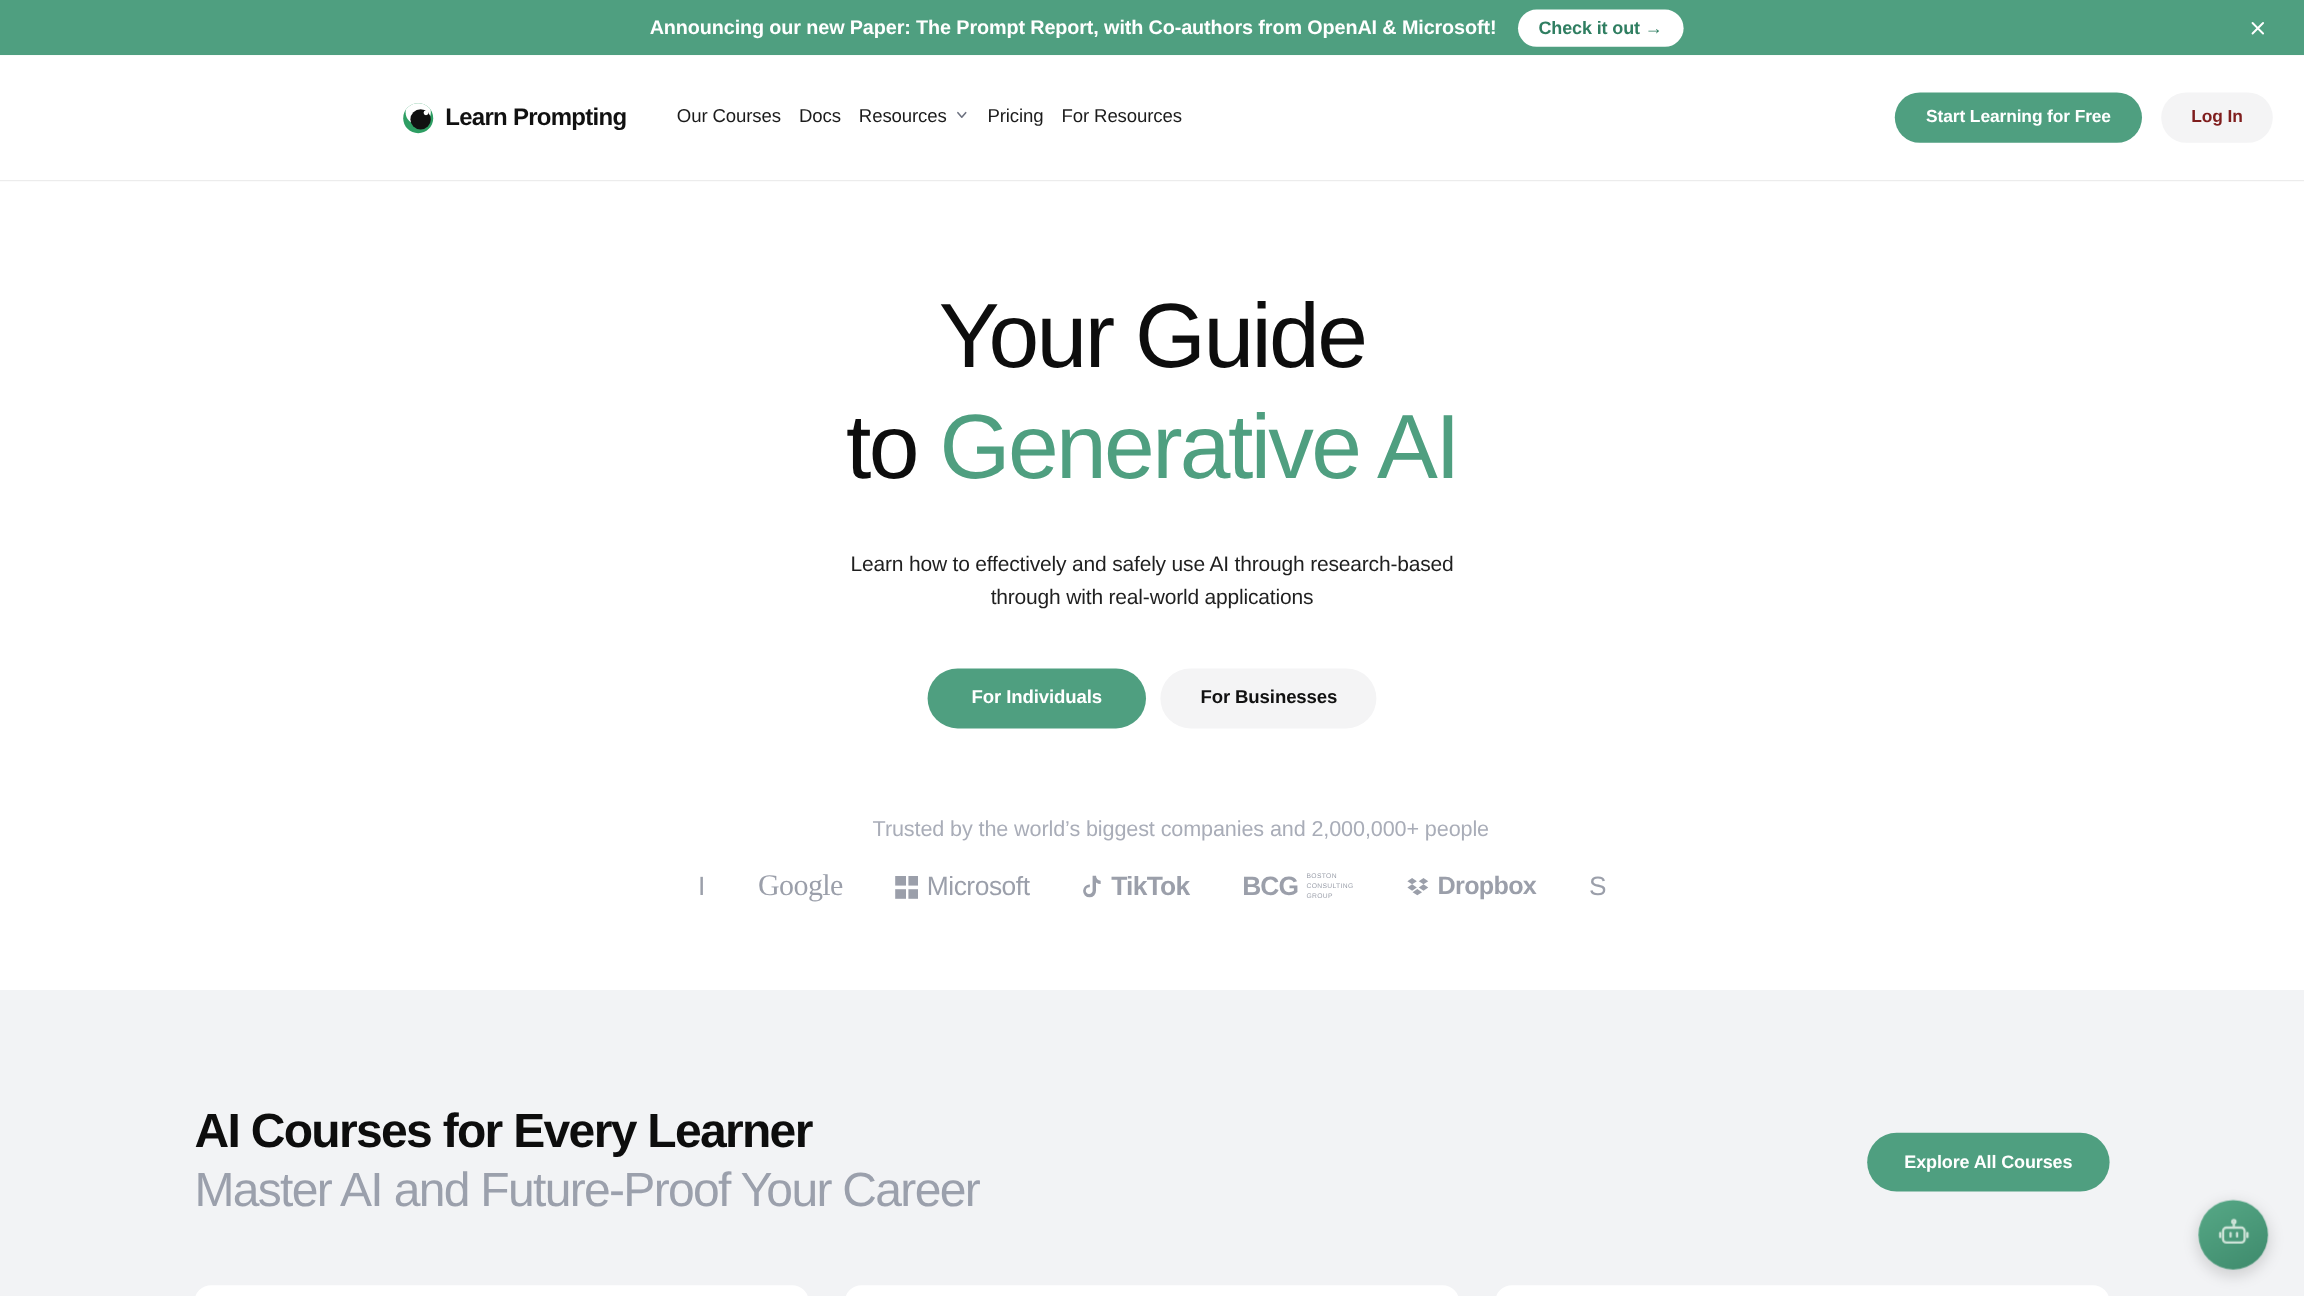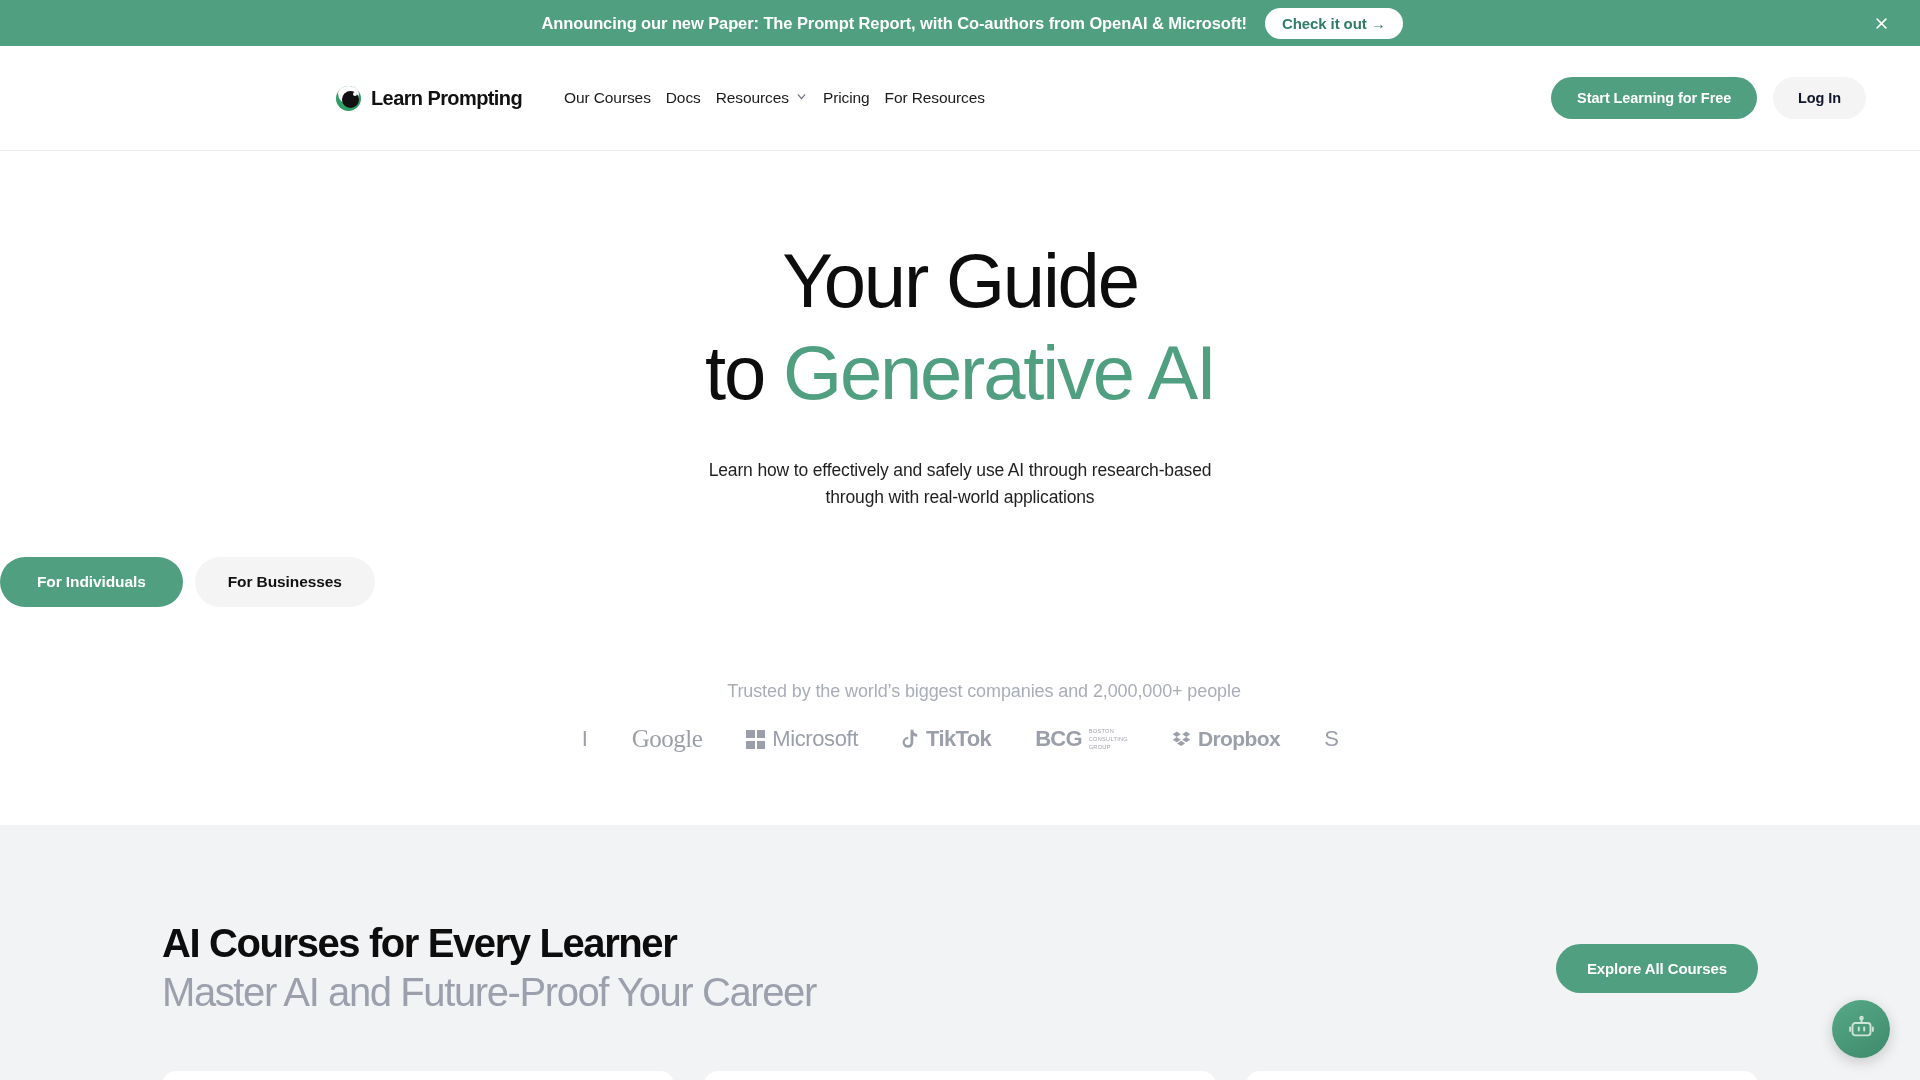--- a/index.html
+++ b/index.html
@@ -55,21 +55,21 @@
     cursor: pointer;
   }
   .announce-close svg { display:block; }
 
   
   .nav {
     height: 105px;
     background: #ffffff;
     display: flex;
     align-items: center;
-    padding: 0 54px 0 336px;
+    padding: 0 26px 0 336px;
     border-bottom: 1px solid #ececec;
     position: relative;
   }
   .brand {
     display: flex;
     align-items: center;
     gap: 10px;
     cursor: pointer;
     margin-right: 42px;
   }
@@ -141,21 +141,21 @@
     font-weight: 700;
     border: none;
     border-radius: 26px;
     padding: 13px 26px;
     cursor: pointer;
     white-space: nowrap;
     letter-spacing: -0.1px;
   }
   .btn-ghost {
     background: #f4f4f5;
-    color: #0f172a;
+    color: #7f1d1d;
     font-size: 14.5px;
     font-weight: 700;
     border: none;
     border-radius: 26px;
     padding: 13px 25px;
     cursor: pointer;
     white-space: nowrap;
     letter-spacing: -0.1px;
   }
 
@@ -177,20 +177,21 @@
   .hero-sub {
     margin-top: 46px;
     font-size: 17.5px;
     line-height: 1.55;
     color: #1f1f1f;
     letter-spacing: -0.15px;
   }
   .hero-buttons {
     margin-top: 46px;
     display: flex;
+    justify-content: center;
     gap: 12px;
   }
   .hero-btn-a {
     background: #4f9f80;
     color: #ffffff;
     font-size: 15.5px;
     font-weight: 700;
     border: none;
     border-radius: 30px;
     padding: 16px 37px;

